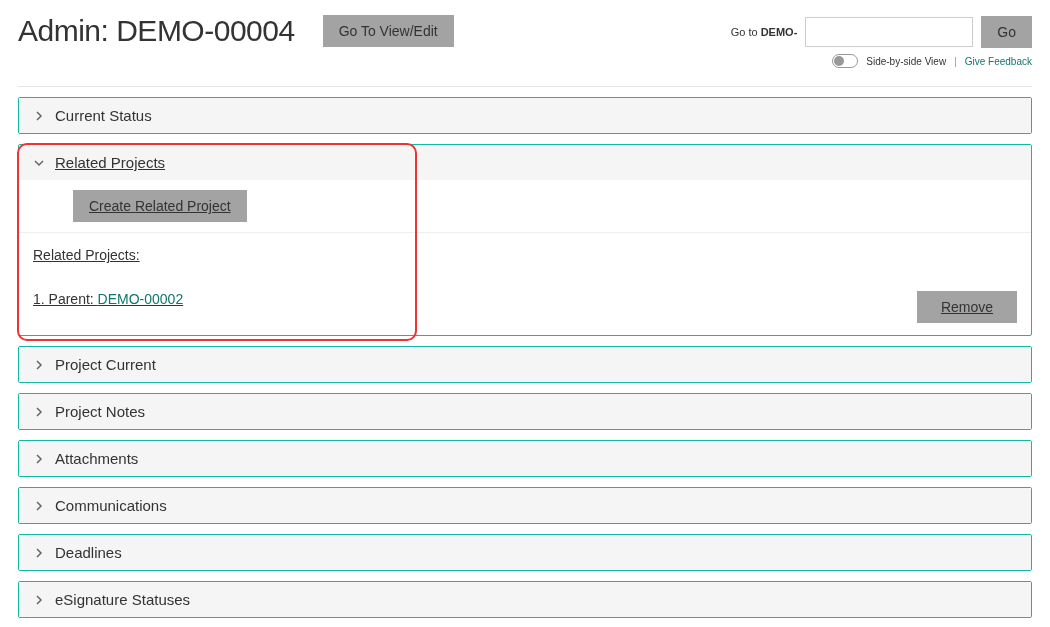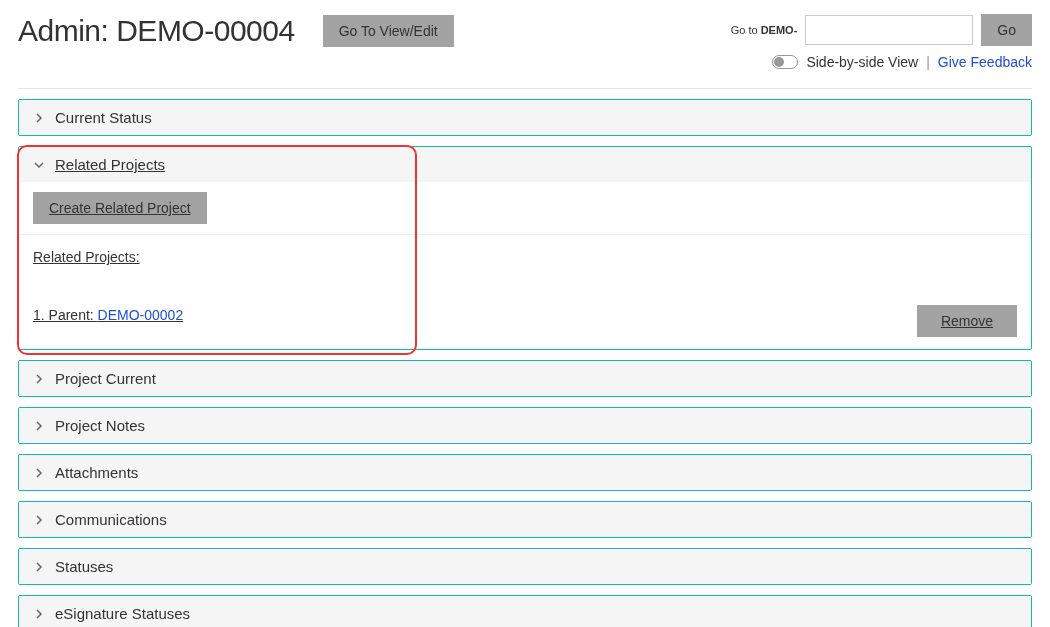--- a/index.html
+++ b/index.html
@@ -5,21 +5,21 @@
     * { box-sizing: border-box; margin: 0; padding: 0; }
     body {
       font-family: "Segoe UI", "Helvetica Neue", Arial, sans-serif;
       background: #fff;
       color: #333;
       font-size: 14px;
       padding: 14px 18px;
     }
     .header-row {
       display: flex;
-      align-items: flex-start;
+      align-items: flex-end;
       justify-content: space-between;
       gap: 16px;
     }
     .hdr-left { display: flex; align-items: center; gap: 28px; }
     h1 {
       font-size: 30px;
       font-weight: 400;
       color: #333;
       letter-spacing: -0.5px;
     }
@@ -40,42 +40,42 @@
       height: 30px;
       border: 1px solid #ccc;
       padding: 4px 8px;
       font-size: 14px;
     }
     .sub-header-row {
       display: flex;
       justify-content: flex-end;
       align-items: center;
       gap: 8px;
-      font-size: 14px;
+      font-size: 10px;
       margin: 6px 0 18px 0;
     }
     .toggle {
       width: 26px;
       height: 14px;
       border: 1px solid #999;
       border-radius: 10px;
       position: relative;
       background: #fff;
       cursor: pointer;
     }
     .toggle::after {
       content: "";
       position: absolute;
       left: 1px; top: 1px;
       width: 10px; height: 10px;
       border-radius: 50%;
       background: #999;
     }
     .divider { color: #999; }
-    .link { color: #1d4ed8; cursor: pointer; }
+    .link { color: #0f766e; cursor: pointer; }
     hr.top-div {
       border: none;
       border-top: 1px solid #e6e6e6;
       margin-bottom: 10px;
     }
     .panel {
       border: 1px solid #14b8a6;
       border-radius: 2px;
       margin-bottom: 10px;
       background: #fff;
@@ -93,37 +93,36 @@
       height: 12px;
       display: flex;
       align-items: center;
       justify-content: center;
       color: #666;
     }
     .panel-title { font-size: 15px; color: #333; }
     .panel-body {
       padding: 10px 14px 12px 14px;
     }
-    .btn-row { display: flex; gap: 10px; margin-bottom: 10px; }
+    .btn-row { display: flex; gap: 10px; margin-bottom: 10px; margin-left: 40px; }
     .panel-hr {
       border: none;
       border-top: 1px solid #eee;
       margin: 8px -14px 14px -14px;
     }
     .rp-label { font-weight: 400; margin-bottom: 28px; }
     .rp-row {
       display: flex;
-      align-items: center;
+      align-items: flex-start;
       justify-content: space-between;
     }
     .rp-item { font-size: 14px; }
     .remove-btn {
       min-width: 100px;
       text-align: center;
-      margin-top: 12px;
     }
     
     .highlight {
       position: relative;
       text-decoration: underline;
     }
     .highlight::before {
       content: "";
       position: absolute;
       top: -2px;
@@ -241,21 +240,21 @@
   </div>
 </div>
 
 <div class="panel">
   <div class="panel-header">
     <span class="chev">
       <svg width="10" height="10" viewBox="0 0 10 10">
           <path d="M3 1 L7 5 L3 9" fill="none" stroke="#666" stroke-width="1.5"></path>
         </svg>
     </span>
-    <span class="panel-title">Statuses</span>
+    <span class="panel-title">Deadlines</span>
   </div>
 </div>
 
 <div class="panel">
   <div class="panel-header">
     <span class="chev">
       <svg width="10" height="10" viewBox="0 0 10 10">
           <path d="M3 1 L7 5 L3 9" fill="none" stroke="#666" stroke-width="1.5"></path>
         </svg>
     </span>

